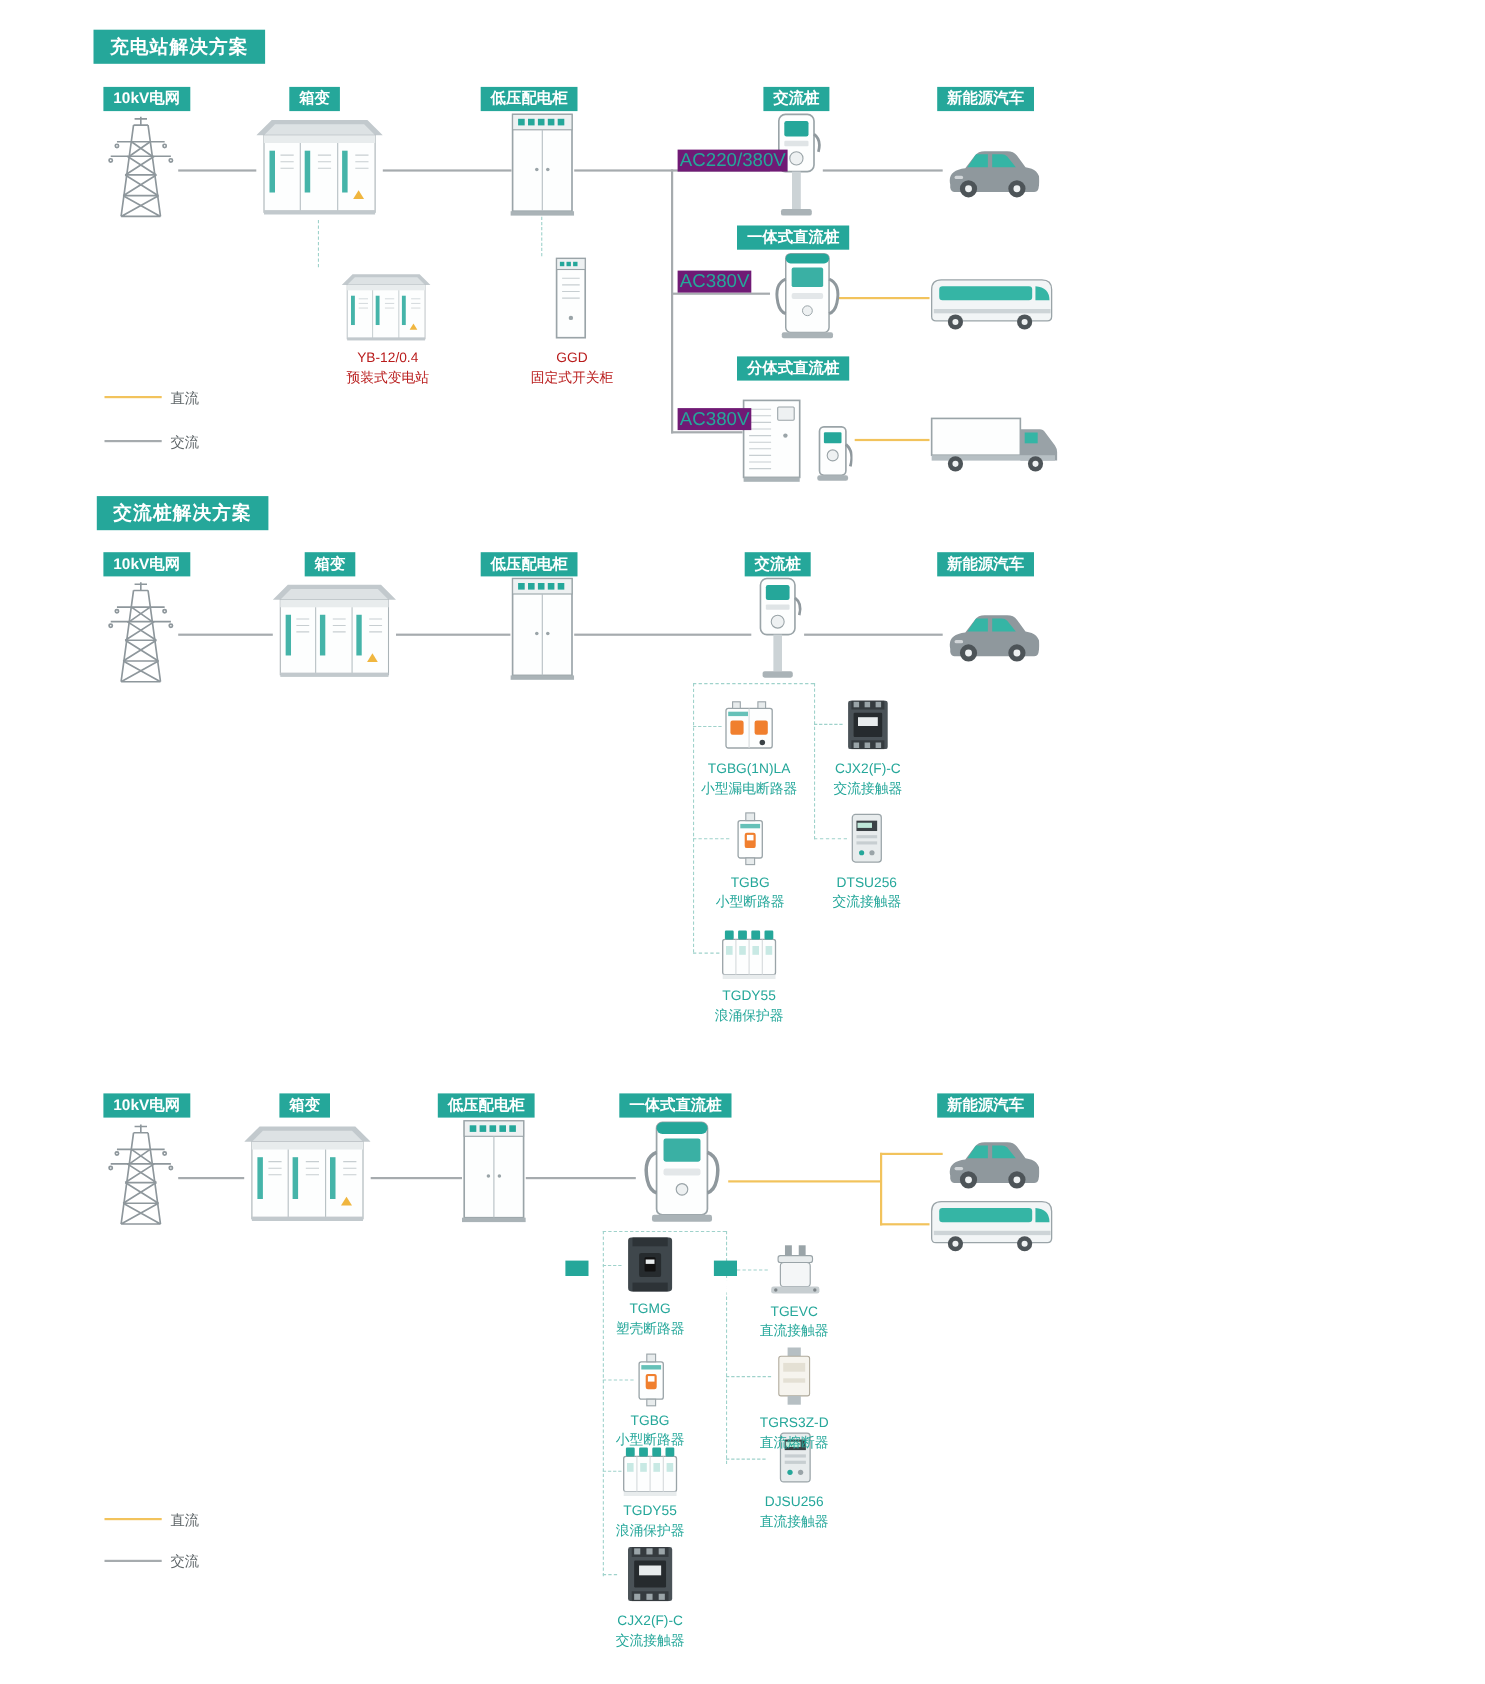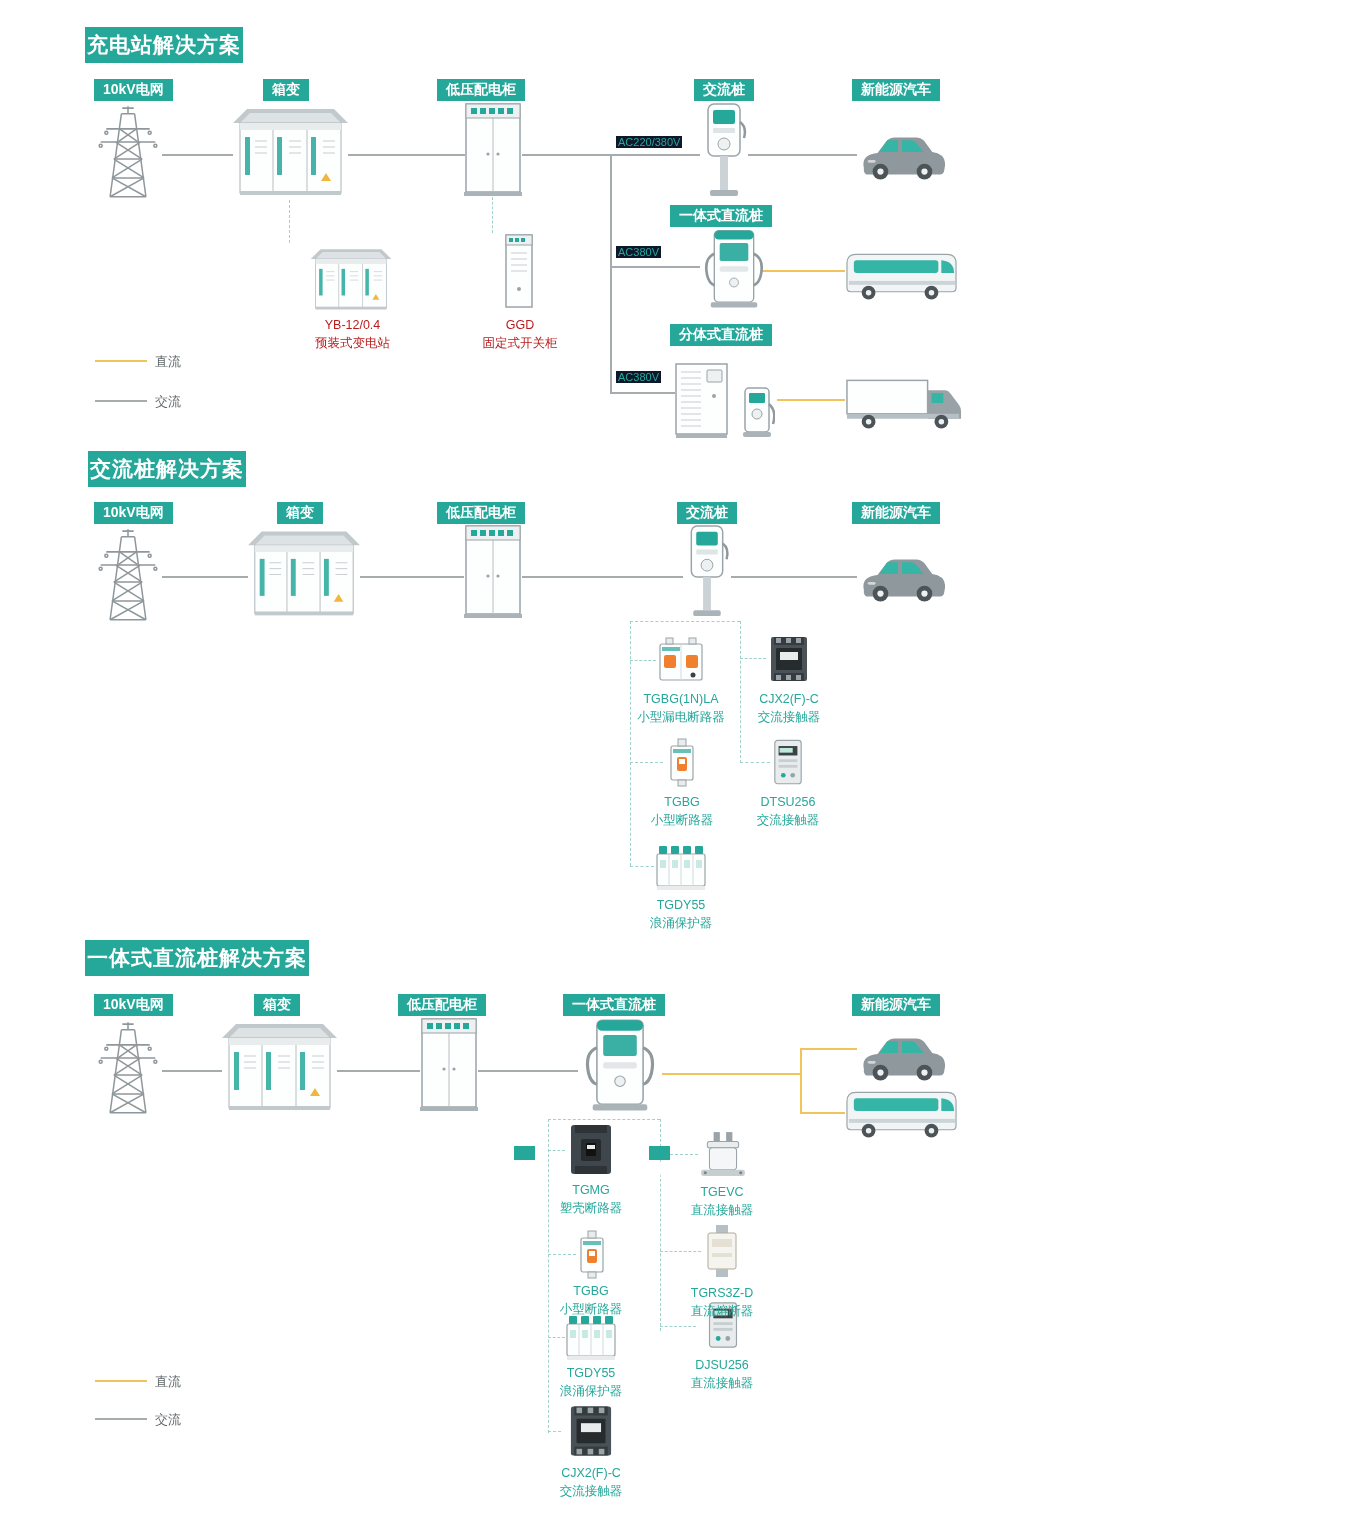--- a/index.html
+++ b/index.html
@@ -1,30 +1,30 @@
 <!DOCTYPE html>
 <html><head>
 <meta charset="utf-8">
 <style>
   *{margin:0;padding:0;box-sizing:border-box}
   html,body{background:#fff}
   body{font-family:"Liberation Sans","DejaVu Sans",sans-serif}
   #canvas{position:relative;width:1350px;height:1531px;background:#ffffff;overflow:hidden}
   .banner{position:absolute;background:#25a79a;color:#fff;font-weight:bold;white-space:nowrap;z-index:4}
-  .sec-title{font-size:21px;padding:4px 2px;letter-spacing:1px}
+  .sec-title{font-size:17px;padding:4px 15px;letter-spacing:1px}
   .col-banner{font-size:14px;padding:2px 9px}
   .sub-banner{font-size:14px;padding:2px 9px}
   .side-banner{font-size:12px;padding:7px 4px;writing-mode:vertical-rl;text-orientation:upright;line-height:1.1;z-index:5}
   .hl{position:absolute;height:2px;z-index:1}
   .vl{position:absolute;width:2px;z-index:1}
   .ac{background:#a6abae}
   .dc{background:#f2c35c}
   .dashv{position:absolute;width:0;border-left:1.5px dashed #9fd2cb;z-index:1}
   .dashh{position:absolute;height:0;border-top:1.5px dashed #9fd2cb;z-index:1}
-  .volt{position:absolute;color:#25a79a;font-size:11px;white-space:nowrap;z-index:3;background:#0f172a;padding:0 2px}
+  .volt{position:absolute;color:#25a79a;font-size:17px;white-space:nowrap;z-index:3;background:#701a75;padding:0 2px}
   .plabel{position:absolute;text-align:center;font-size:12.5px;line-height:1.45;color:#25a79a;white-space:nowrap;z-index:3}
   .elabel{color:#b91c1c}
   .legend-text{position:absolute;font-size:13px;color:#5f6669;z-index:3}
   .icon{position:absolute;z-index:2}
 </style>
 </head>
 <body>
 
 <div id="canvas">
 
@@ -412,21 +412,20 @@
   </div>
 
   <svg class="icon" style="left:655px;top:842px;width:52px;height:50px">
       <use href="#sym-spd"></use>
     </svg>
   <div class="plabel" style="left:631px;top:896px;width:100px">
     <div>TGDY55</div>
     <div>浪涌保护器</div>
   </div>
 
-  <div class="banner sec-title" style="left:85px;top:940px">一体式直流桩解决方案</div>
 
   <div class="banner col-banner" style="left:94px;top:994px">10kV电网</div>
   <div class="banner col-banner" style="left:254px;top:994px">箱变</div>
   <div class="banner col-banner" style="left:398px;top:994px">低压配电柜</div>
   <div class="banner col-banner" style="left:563px;top:994px">一体式直流桩</div>
   <div class="banner col-banner" style="left:852px;top:994px">新能源汽车</div>
 
   <div class="hl ac" style="left:162px;top:1070px;width:60px"></div>
   <div class="hl ac" style="left:337px;top:1070px;width:83px"></div>
   <div class="hl ac" style="left:478px;top:1070px;width:100px"></div>

